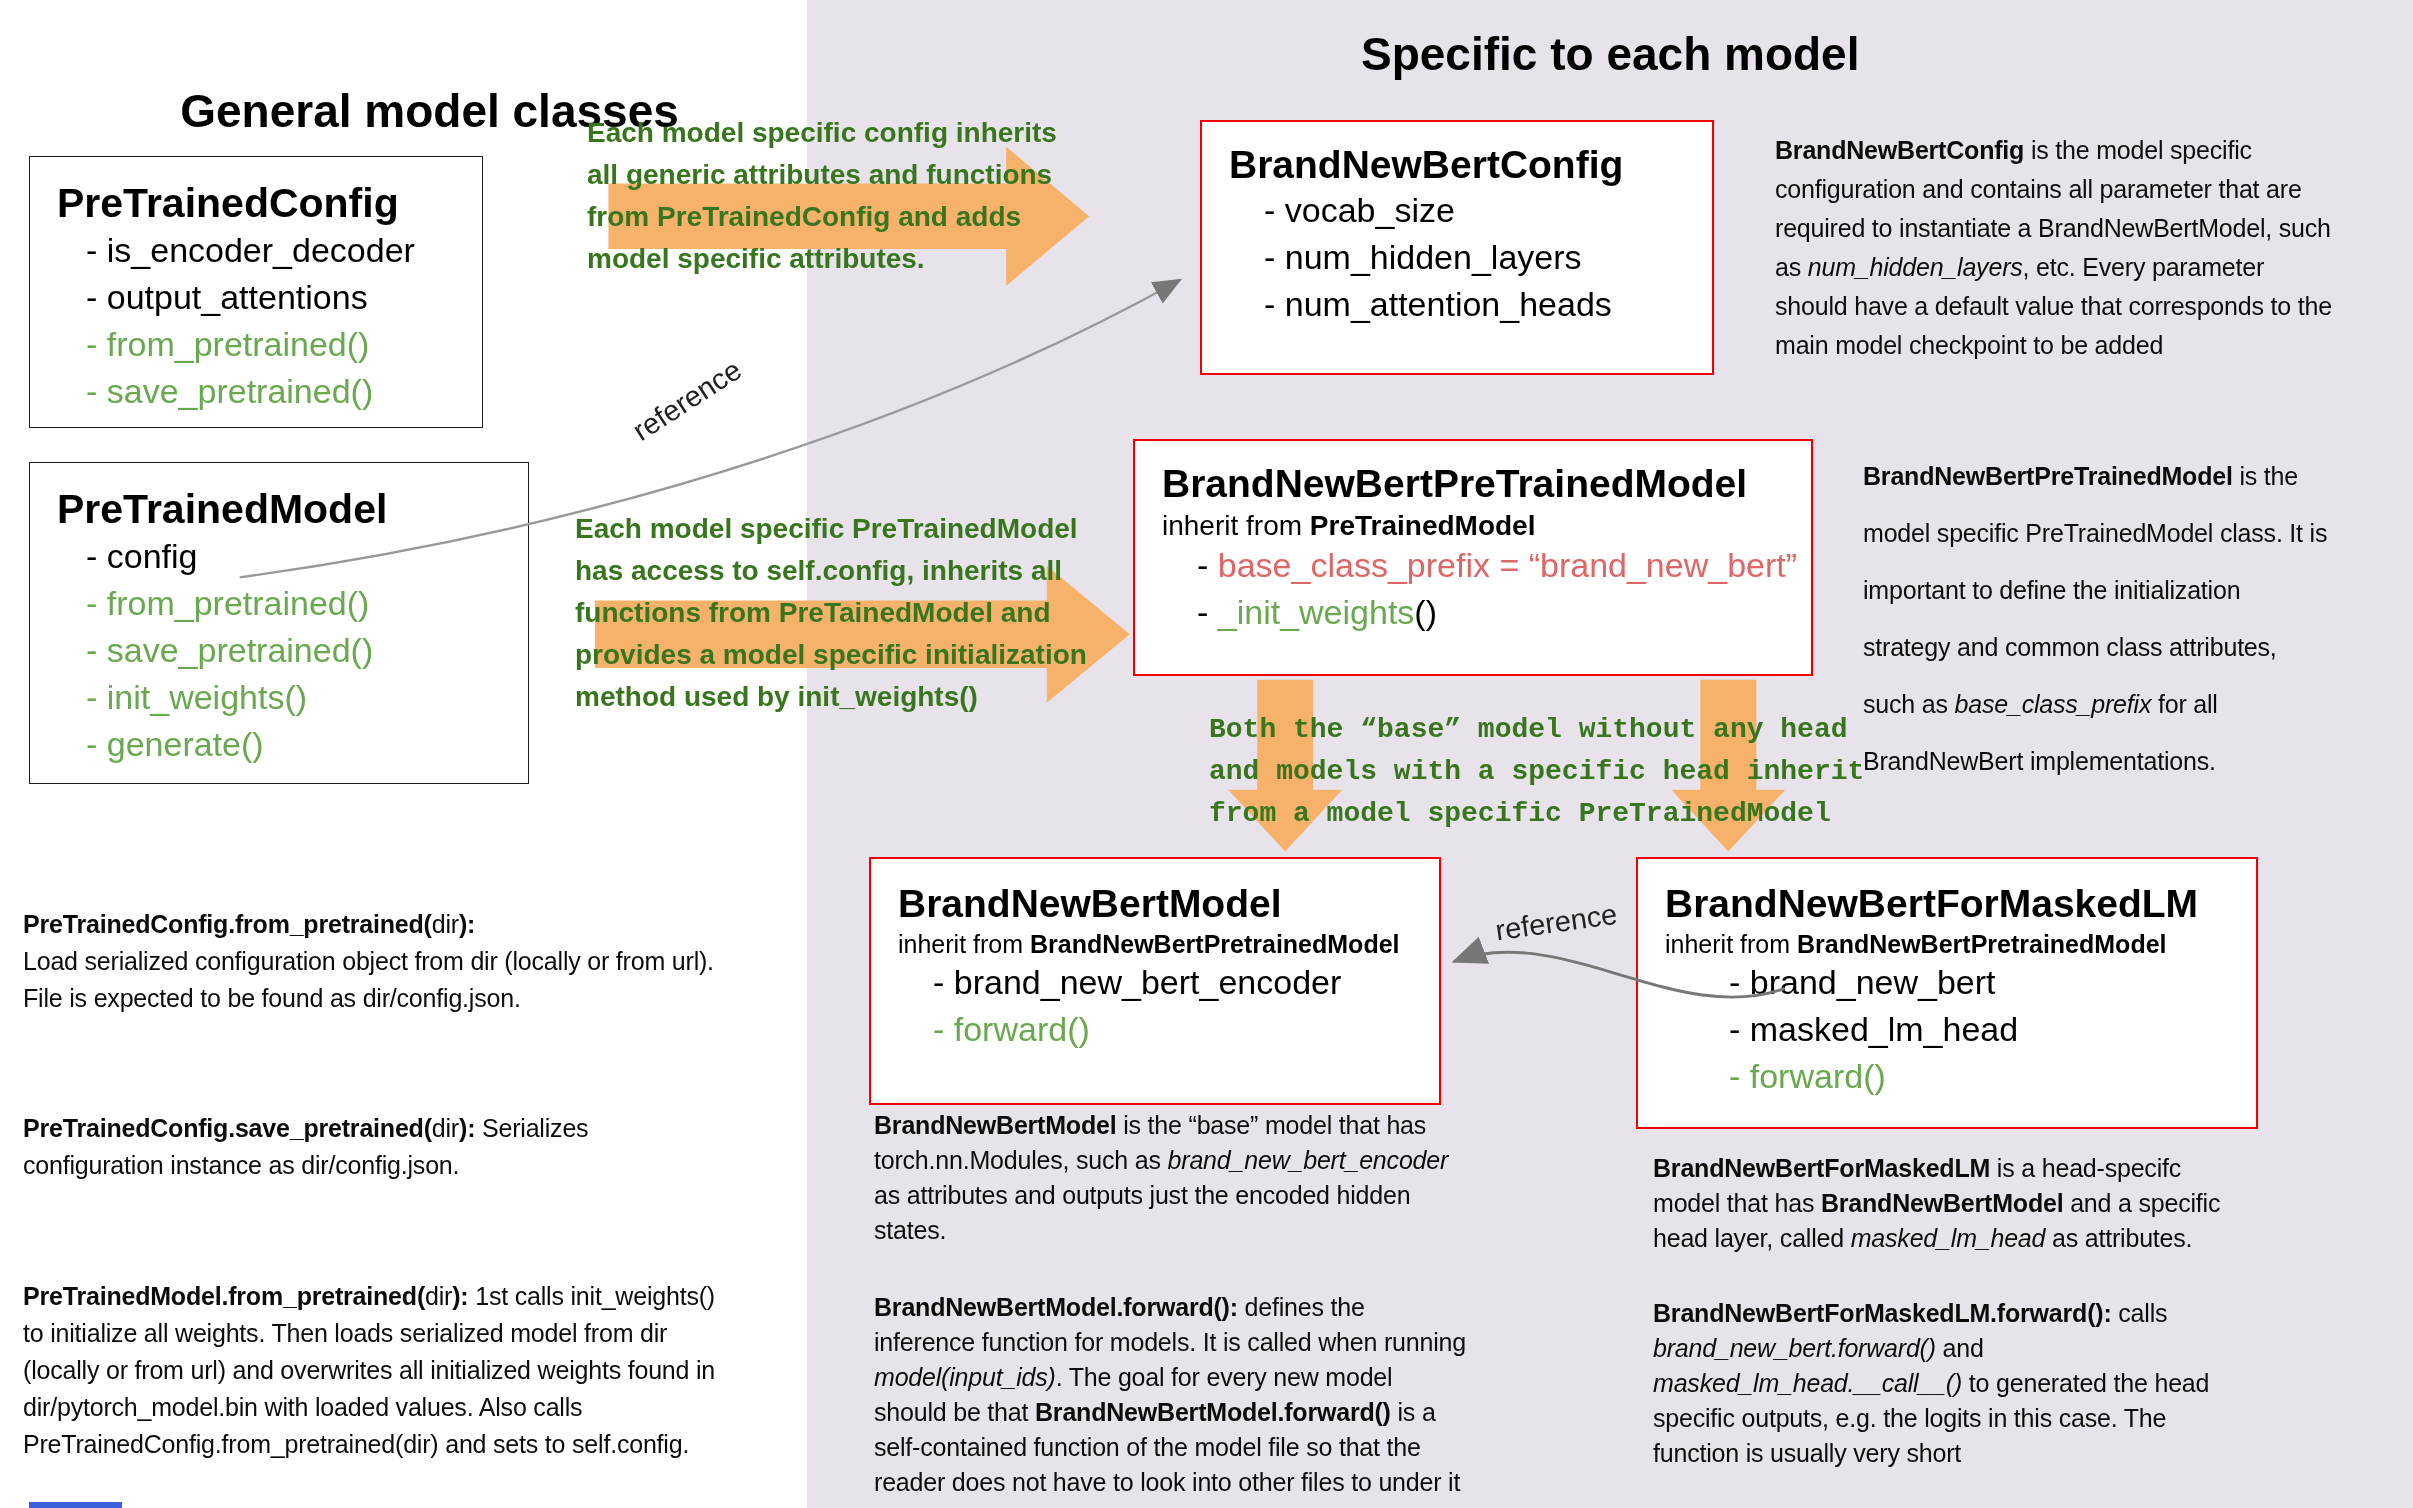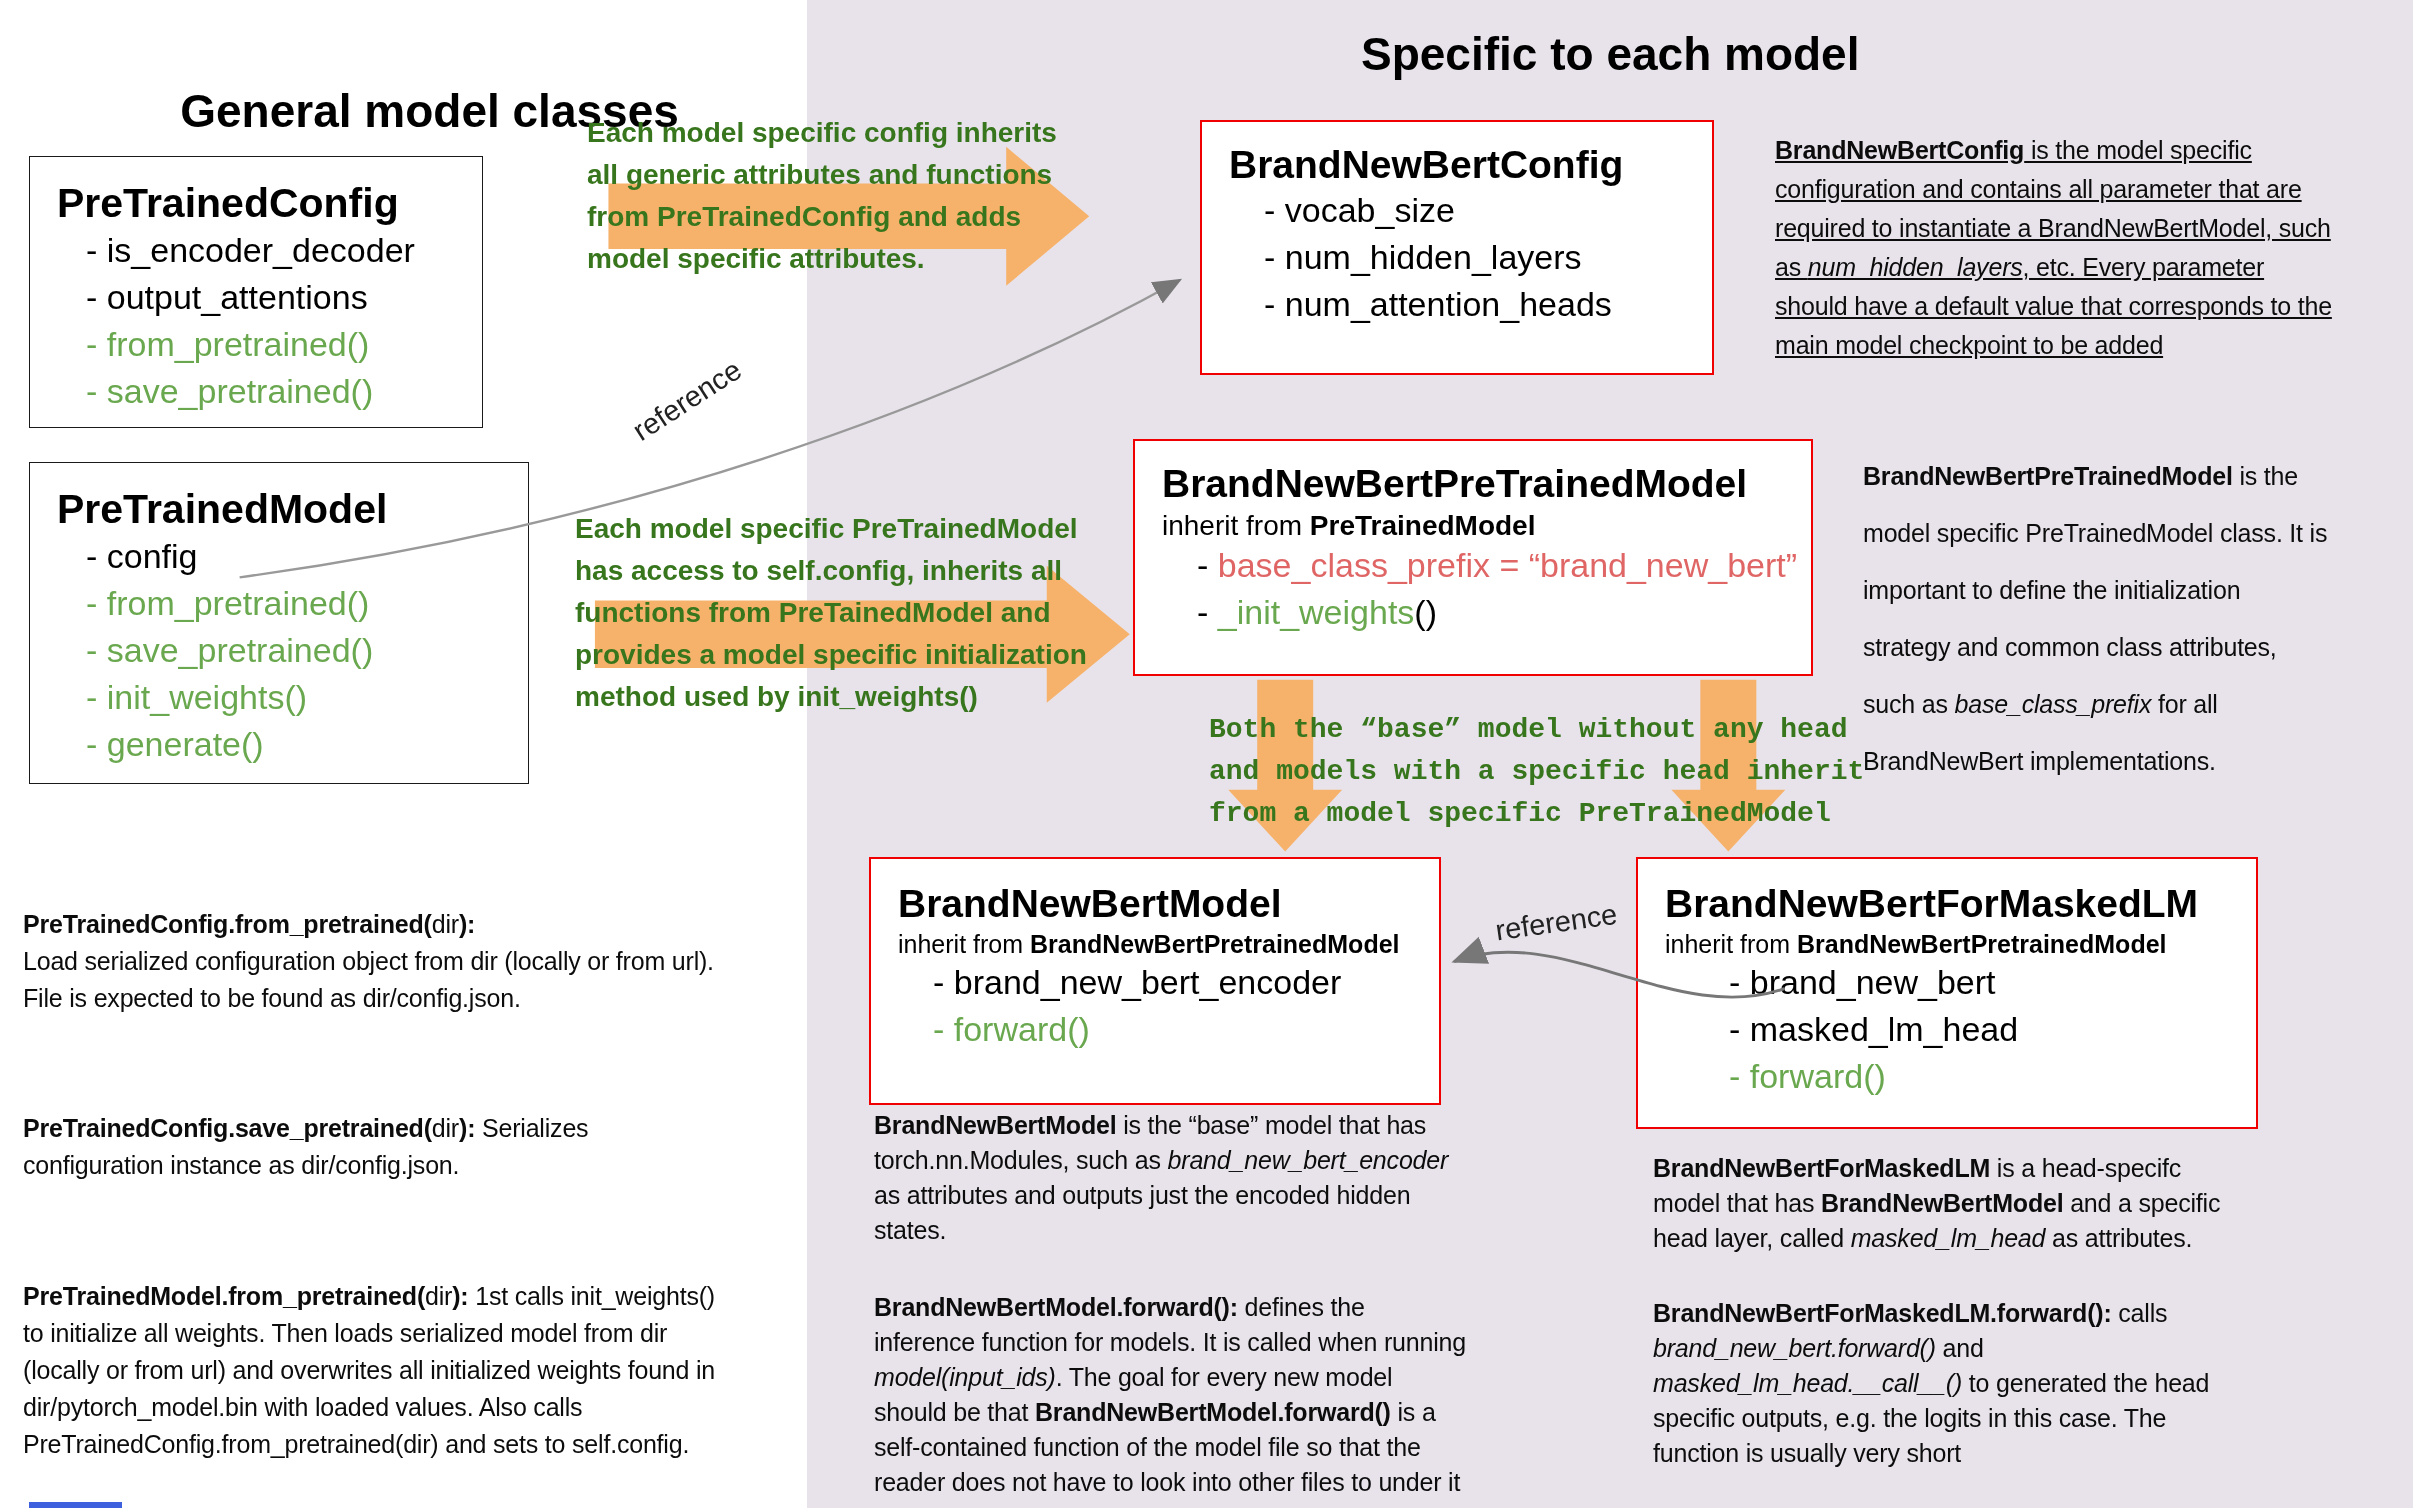--- a/index.html
+++ b/index.html
@@ -36,21 +36,21 @@
 
   
   .ref{position:absolute;font-size:29px;color:#222;white-space:nowrap;}
   #ref1{left:626px;top:384px;transform:rotate(-33deg);}
   #ref2{left:1495px;top:906px;transform:rotate(-8deg);}
 
   
   .para{position:absolute;font-size:25px;line-height:37px;white-space:pre;letter-spacing:-0.2px;color:#0c0c0c;}
   .para p{margin:0 0 19.3px 0;}
   #leftparas{left:23px;top:832px;}
-  #rp1{left:1775px;top:131px;line-height:39px;text-decoration:underline;}
+  #rp1{left:1775px;top:131px;line-height:39px;}
   #rp2{left:1863px;top:448px;line-height:57px;}
   #mp1{left:874px;top:1108px;line-height:35px;}
   #mp2{left:874px;top:1290px;line-height:35px;}
   #mrp1{left:1653px;top:1151px;line-height:35px;}
   #mrp2{left:1653px;top:1296px;line-height:35px;}
 
   .b{font-weight:bold;}
   .i{font-style:italic;}
   .c-green{color:#6aa84f;}
   .c-salmon{color:#e06666;}

